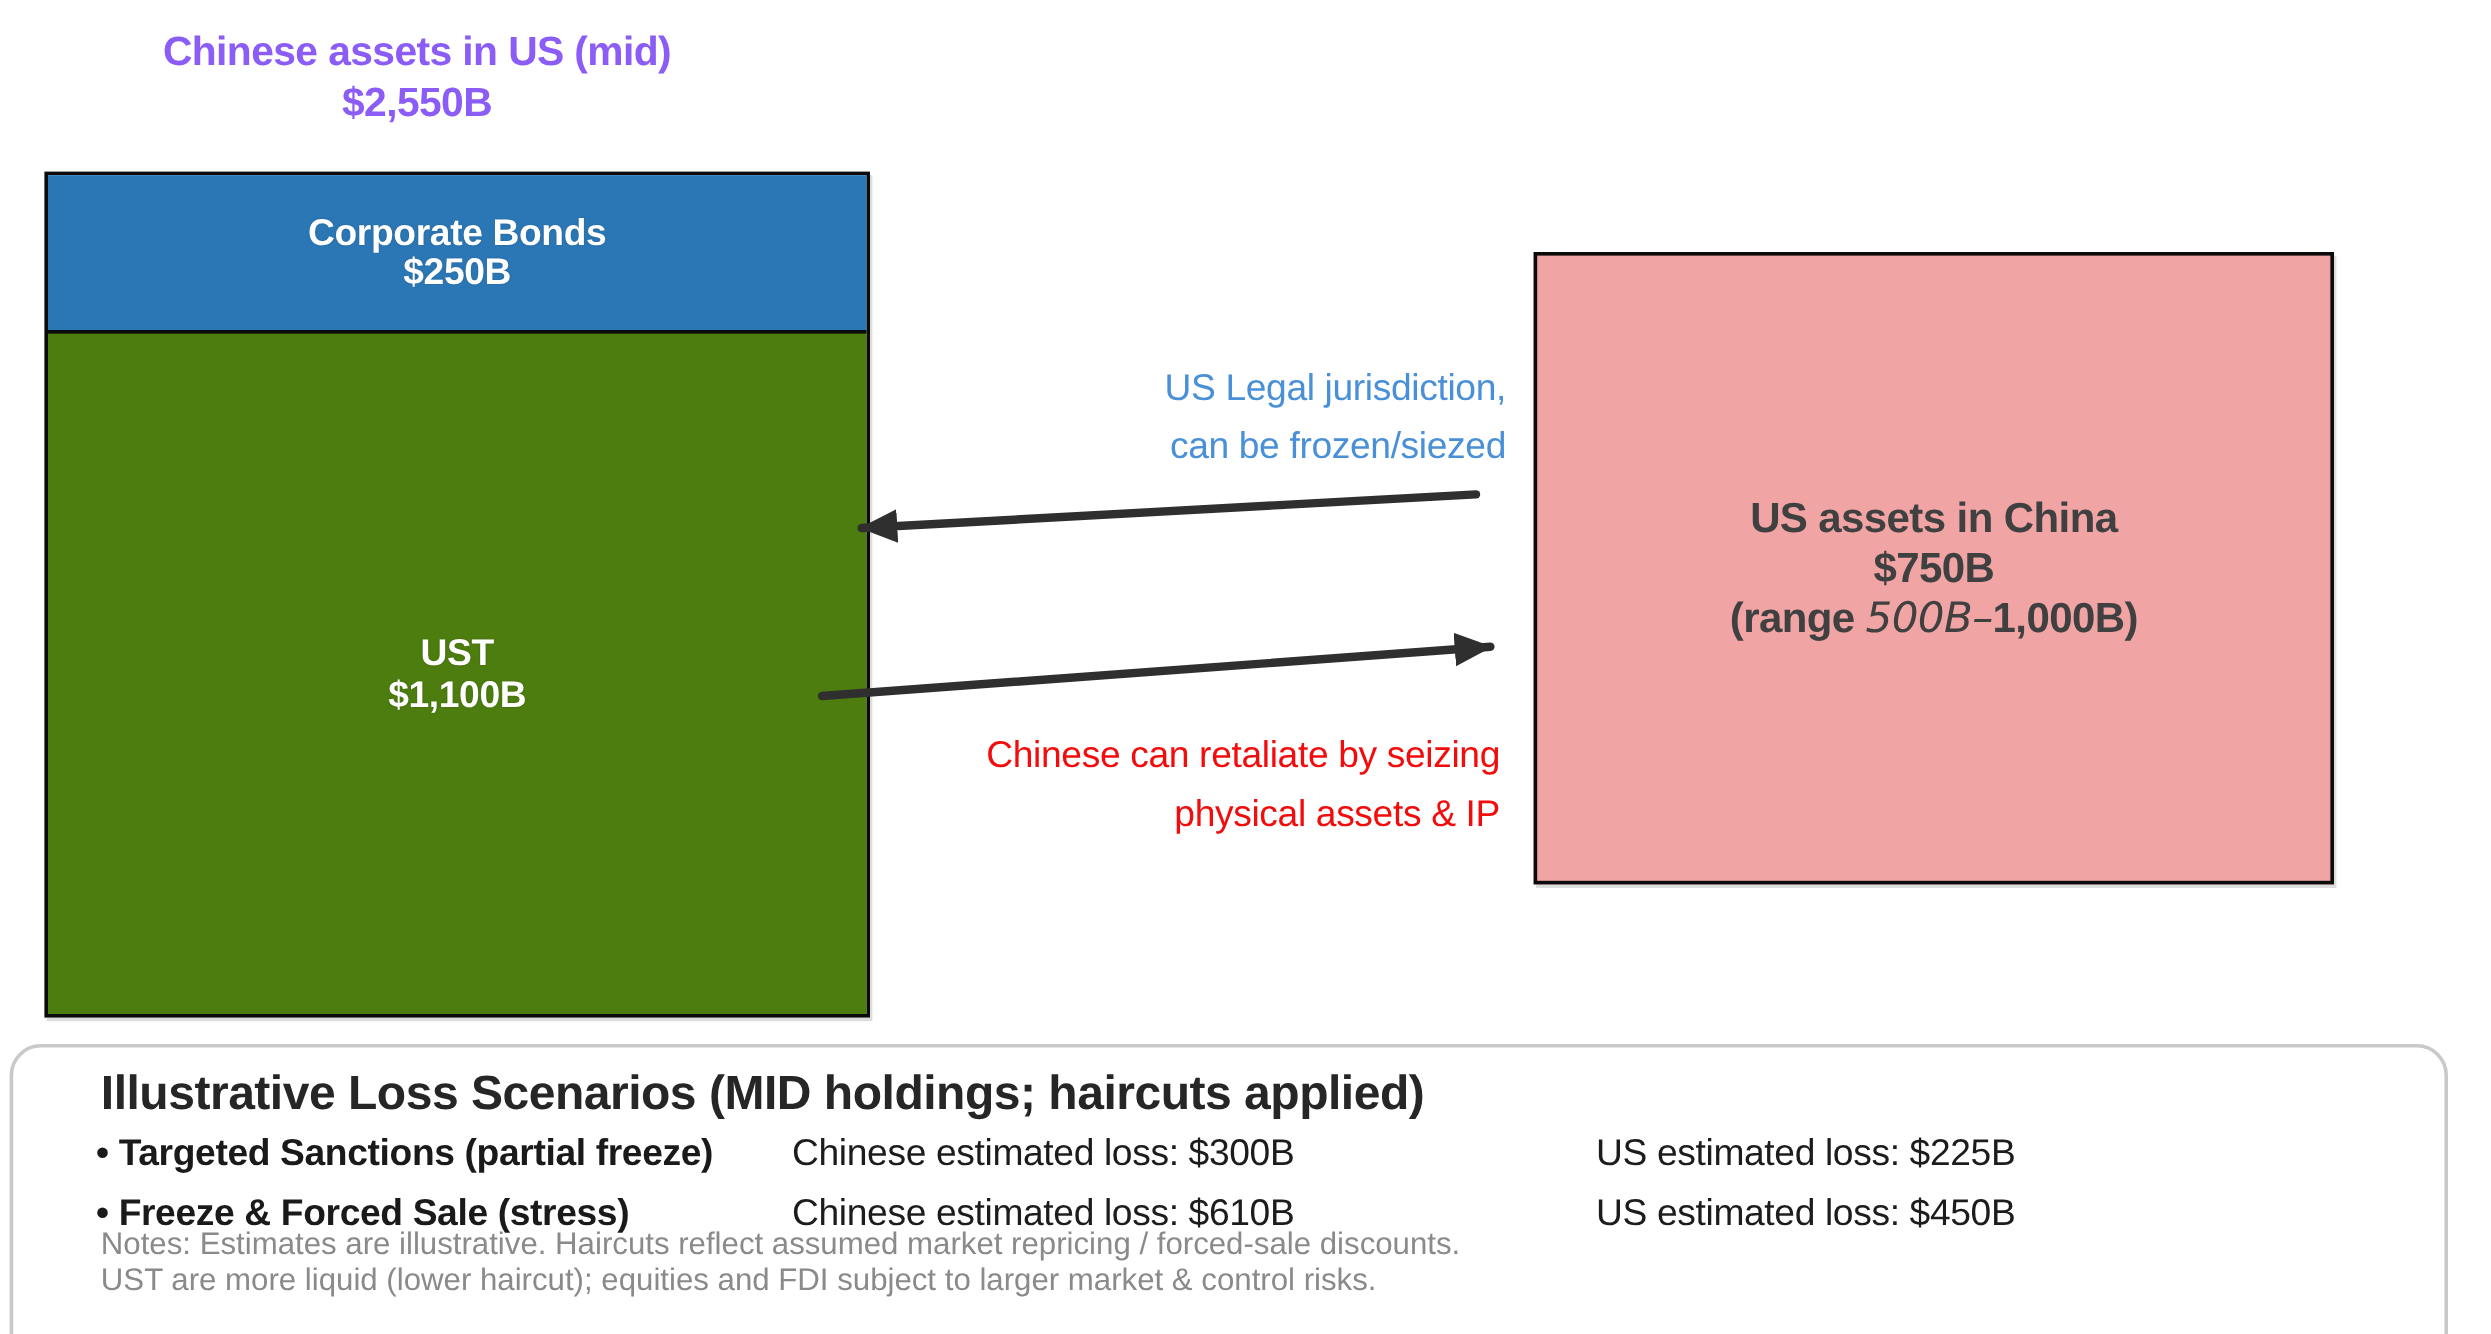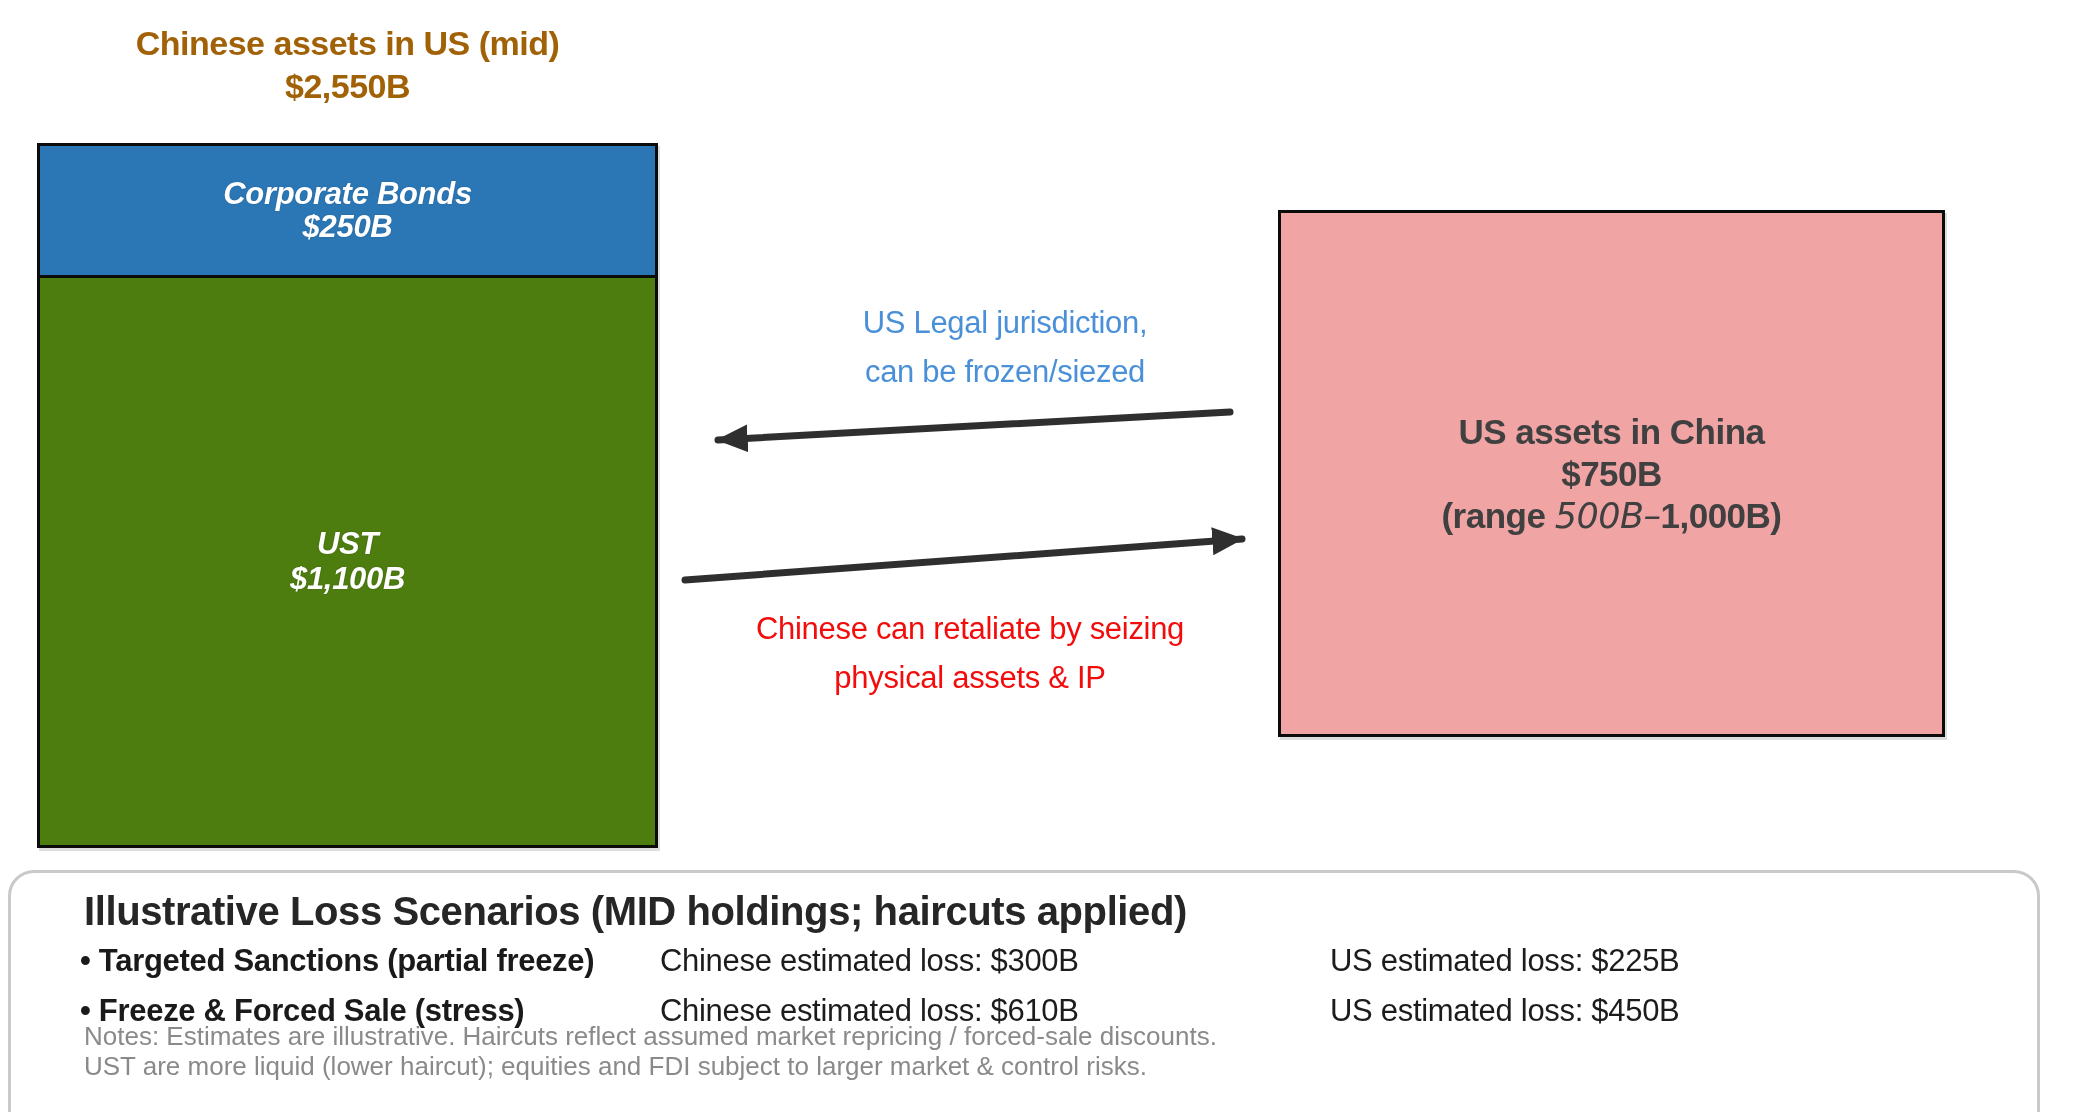--- a/index.html
+++ b/index.html
@@ -7,39 +7,39 @@
     position:relative;width:2076px;height:1112px;background:#ffffff;overflow:hidden;
     font-family:"Liberation Sans","DejaVu Sans",sans-serif;
   }
   .abs{position:absolute;}
 
   
   .bar-title{left:37px;top:22px;width:621px;text-align:center;
     font-size:34px;font-weight:bold;line-height:43px;letter-spacing:-0.5px;}
 
   
-  .stack{left:37px;top:143px;width:621px;height:705px;box-sizing:border-box;
+  .stack{left:37px;top:143px;width:688px;height:705px;box-sizing:border-box;
     border:3px solid #0b0b0b;display:flex;flex-direction:column;
-    box-shadow:2px 3px 0 rgba(120,120,120,0.25);font-style:italic;}
+    box-shadow:2px 3px 0 rgba(120,120,120,0.25);}
   .seg{flex:1 1 0;display:flex;flex-direction:column;justify-content:center;align-items:center;
     color:#ffffff;font-weight:bold;text-align:center;min-height:0;}
   .seg + .seg{border-top:3px solid #0b0b0b;}
   .seg .line{font-size:31px;line-height:35px;letter-spacing:-0.3px;
     text-shadow:0 0 2px rgba(0,0,0,0.18);}
   .seg-cb .line{line-height:33px;}
 
   
   .pinkbox{left:1278px;top:210px;width:667px;height:527px;box-sizing:border-box;
     border:3px solid #0b0b0b;display:flex;flex-direction:column;justify-content:center;
     text-align:center;font-weight:bold;color:#404040;font-size:35px;line-height:42px;
     letter-spacing:-0.5px;box-shadow:2px 3px 0 rgba(120,120,120,0.25);}
   .math{font-family:"DejaVu Sans",sans-serif;font-style:italic;font-weight:normal;}
 
   
-  .note{text-align:center;font-size:31px;line-height:49px;letter-spacing:-0.3px;}
+  .note{text-align:right;font-size:31px;line-height:49px;letter-spacing:-0.3px;}
   .note-blue{left:755px;top:298px;width:500px;}
   .note-red{left:690px;top:604px;width:560px;}
 
   
   svg.arrows{position:absolute;left:0;top:0;width:2076px;height:1112px;pointer-events:none;}
   svg.arrows path.shaft{fill:none;stroke:currentColor;stroke-width:7;stroke-linecap:round;}
 
   
   .panel{left:8px;top:870px;width:2032px;height:300px;box-sizing:border-box;
     border:3px solid #c9c9c9;border-radius:26px;}
@@ -52,21 +52,21 @@
   .col-label{left:80px;}
   .col-chinese{left:660px;}
   .col-us{left:1330px;}
   .notes{left:84px;top:1021px;font-size:26px;line-height:30px;white-space:nowrap;}
 </style>
 </head>
 <body>
 
 <div id="canvas">
 
-  <div class="abs bar-title" style="color: #a16207;">
+  <div class="abs bar-title" style="color: #8b5cf6;">
     <div>Chinese assets in US (mid)</div>
     <div>$2,550B</div>
   </div>
 
   <div class="abs stack">
     <div class="seg seg-cb" style="background: rgb(43, 119, 181); flex-grow: 250;">
       <div class="line">Corporate Bonds</div>
       <div class="line">$250B</div>
     </div>
     <div class="seg" style="background: #4d7c0f; flex-grow: 1100;">

